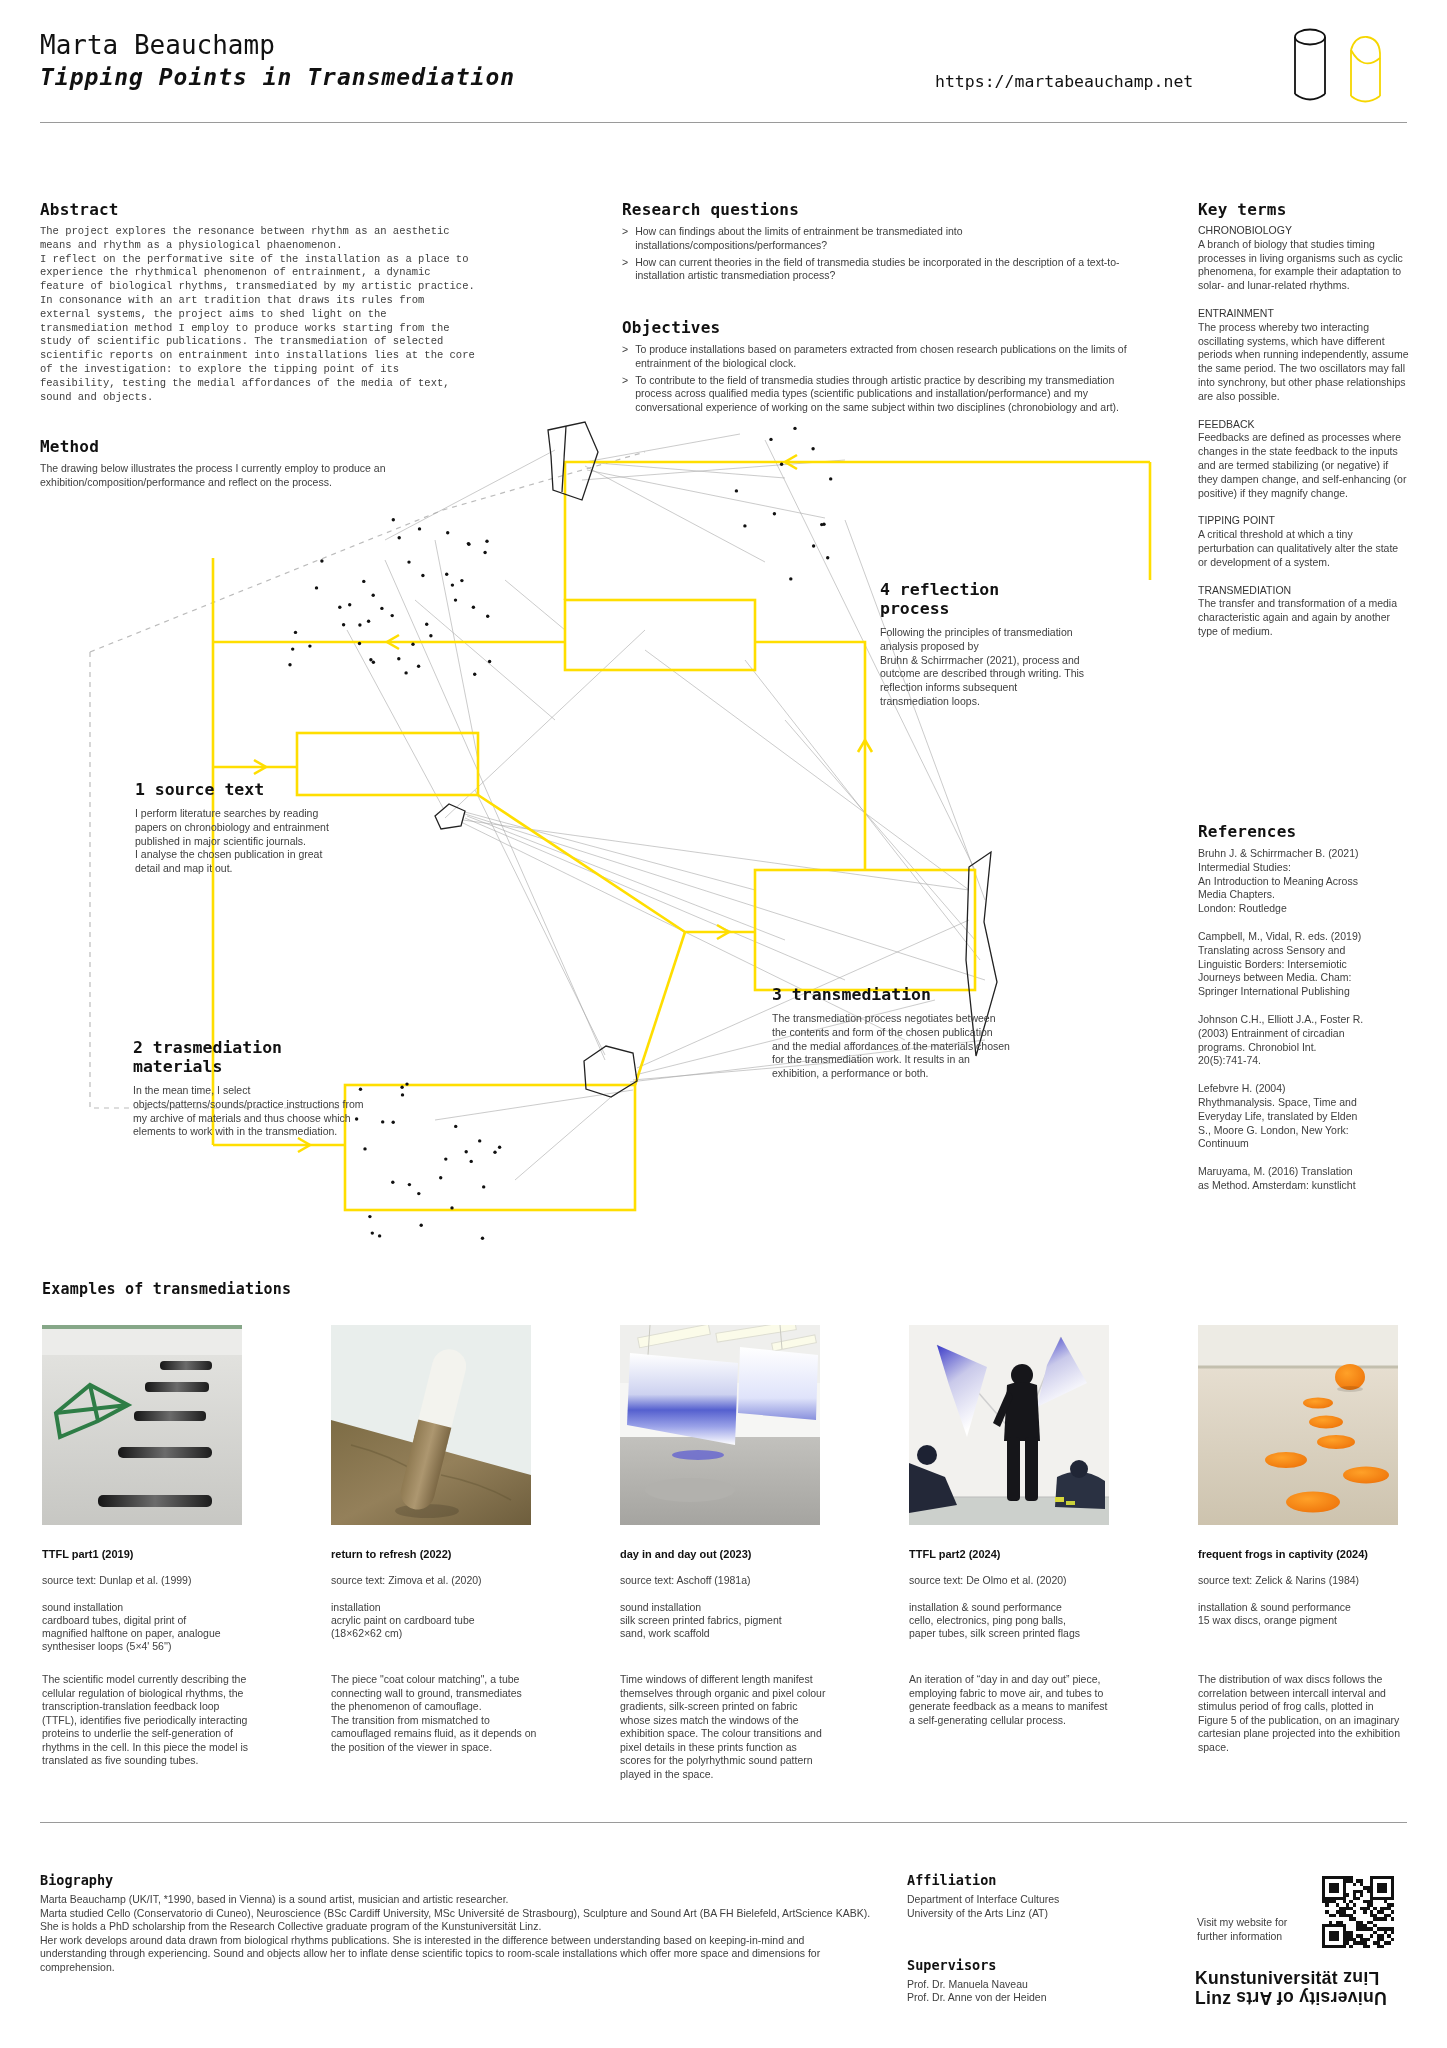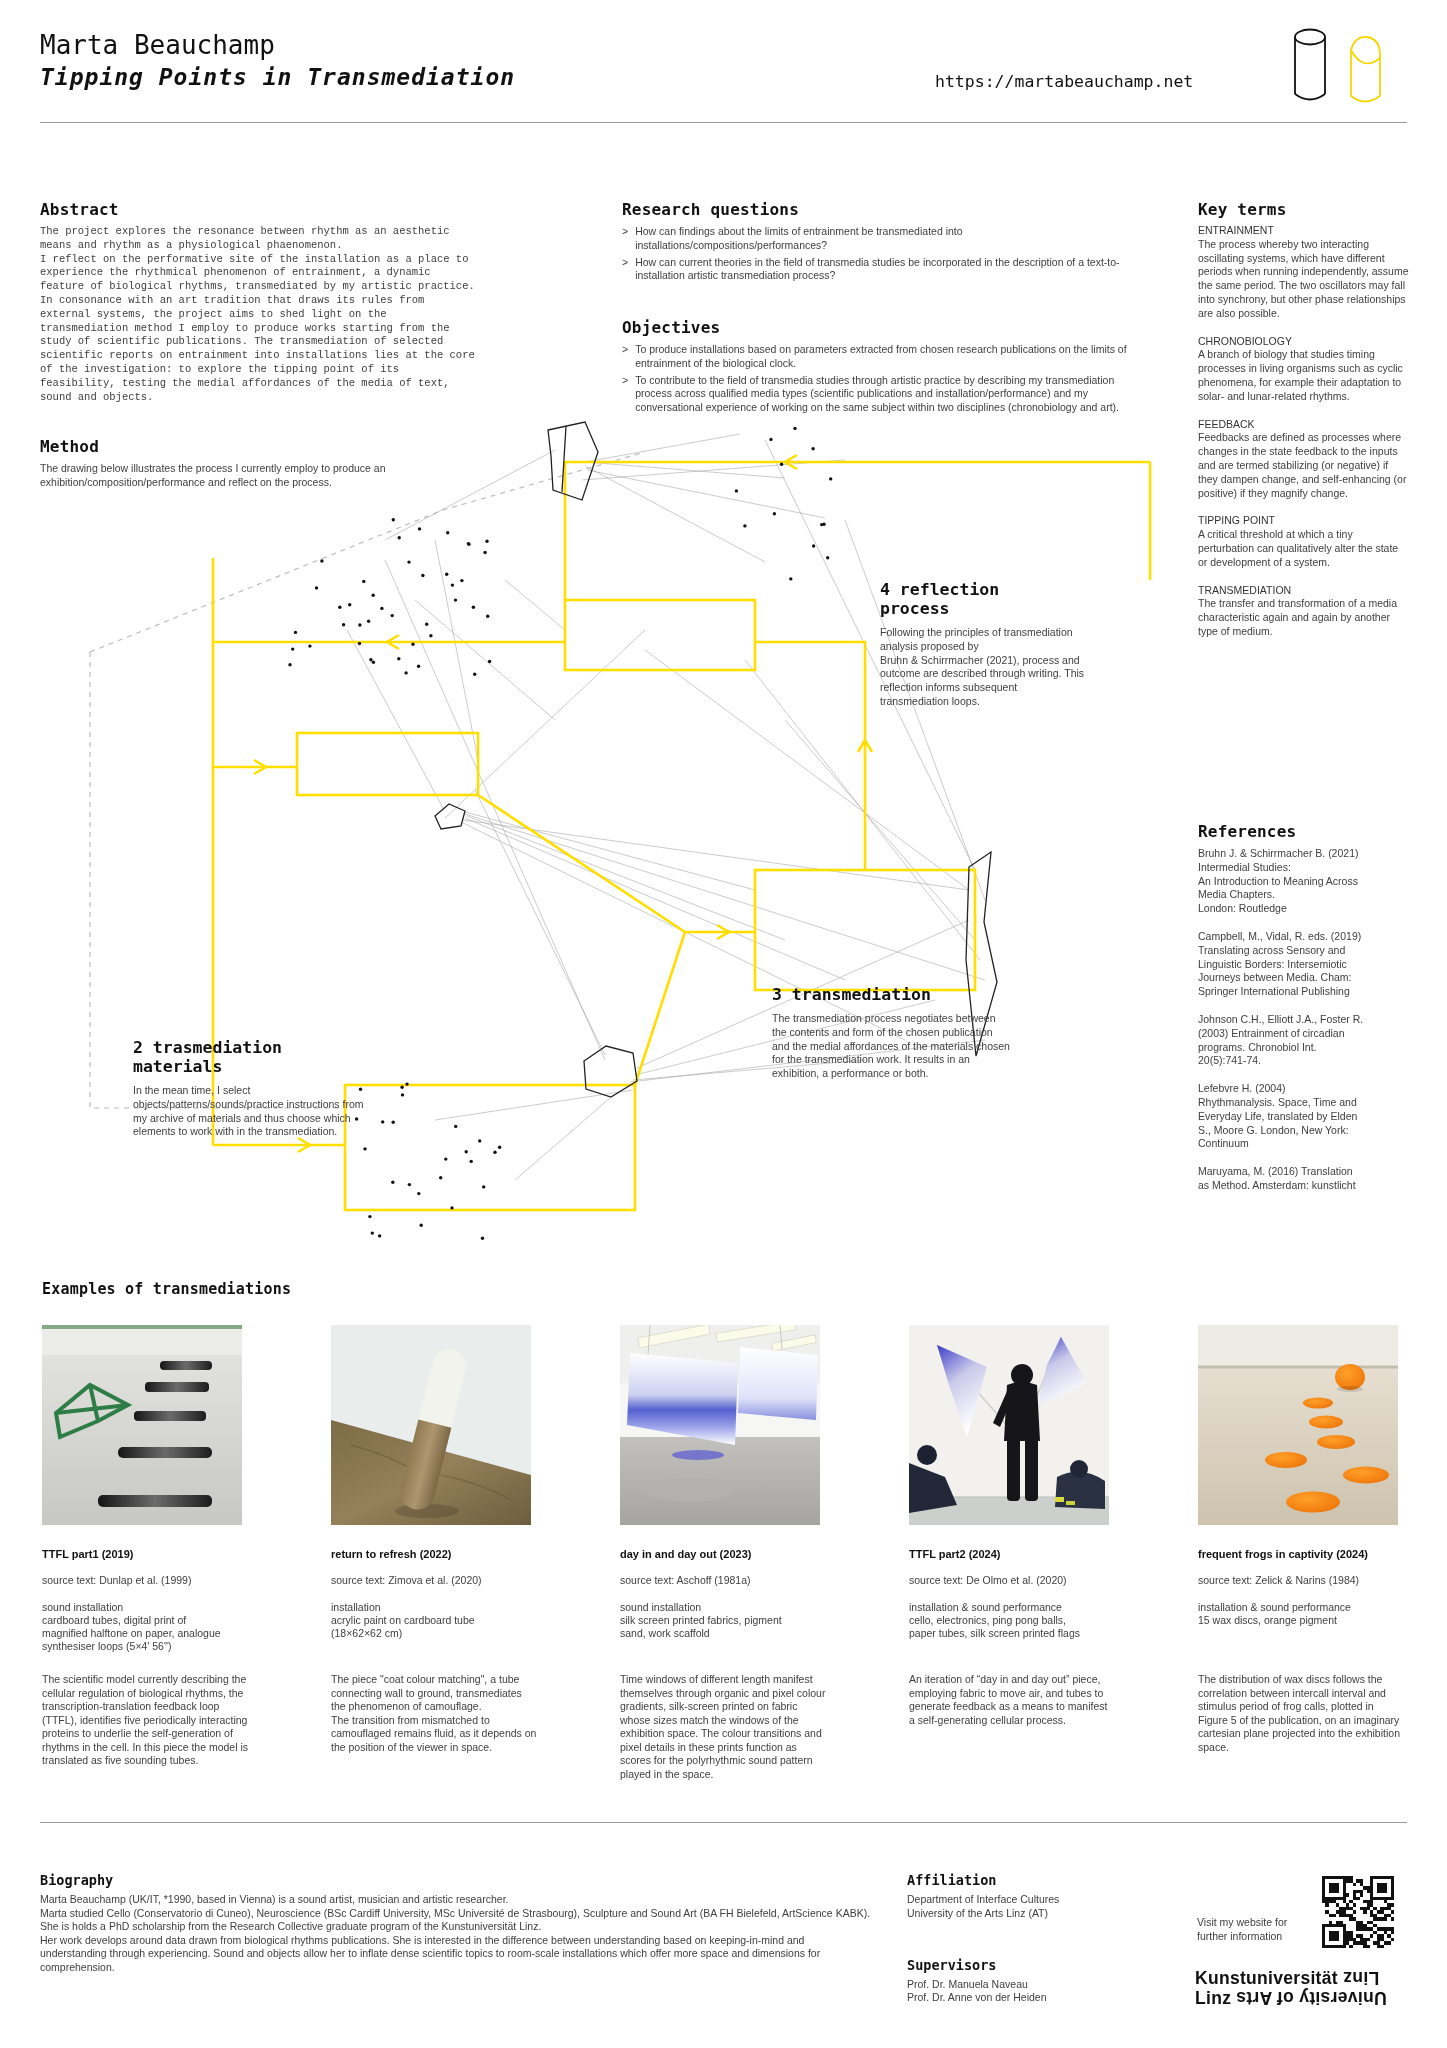--- a/index.html
+++ b/index.html
@@ -91,26 +91,26 @@
         <span class="b">&gt;</span>
         <span>To contribute to the field of transmedia studies through artistic practice by describing my transmediation process across qualified media types (scientific publications and installation/performance) and my conversational experience of working on the same subject within two disciplines (chronobiology and art).</span>
       </div>
     </div>
   </div>
 
   <div class="abs" style="left:1198px;top:200px;width:212px;">
     <div class="h-sec">Key terms</div>
     <div style="margin-top:5px;">
       <div class="term-block">
+        <div class="term-name">CHRONOBIOLOGY</div>
+        <div class="body-txt">A branch of biology that studies timing processes in living organisms such as cyclic phenomena, for example their adaptation to solar- and lunar-related rhythms.</div>
+      </div>
+      <div class="term-block">
         <div class="term-name">ENTRAINMENT</div>
         <div class="body-txt">The process whereby two interacting oscillating systems, which have different periods when running independently, assume the same period. The two oscillators may fall into synchrony, but other phase relationships are also possible.</div>
-      </div>
-      <div class="term-block">
-        <div class="term-name">CHRONOBIOLOGY</div>
-        <div class="body-txt">A branch of biology that studies timing processes in living organisms such as cyclic phenomena, for example their adaptation to solar- and lunar-related rhythms.</div>
       </div>
       <div class="term-block">
         <div class="term-name">FEEDBACK</div>
         <div class="body-txt">Feedbacks are defined as processes where changes in the state feedback to the inputs and are termed stabilizing (or negative) if they dampen change, and self-enhancing (or positive) if they magnify change.</div>
       </div>
       <div class="term-block">
         <div class="term-name">TIPPING POINT</div>
         <div class="body-txt">A critical threshold at which a tiny perturbation can qualitatively alter the state or development of a system.</div>
       </div>
       <div class="term-block">
@@ -298,20 +298,25 @@
           <circle cx="651.4" cy="70.9" r="1.7"></circle>
           <circle cx="742.7" cy="137.8" r="1.7"></circle>
           <circle cx="739.0" cy="104.3" r="1.7"></circle>
           <circle cx="705.8" cy="158.9" r="1.7"></circle>
           <circle cx="745.7" cy="58.9" r="1.7"></circle>
           <circle cx="659.9" cy="105.9" r="1.7"></circle>
         </g>
     </svg>
 
     
+    <div class="abs" style="left:50px;top:360px;width:205px;">
+      <div class="step-label preline">1 source text</div>
+      <div class="step-body preline">I perform literature searches by reading papers on chronobiology and entrainment published in major scientific journals.
+I analyse the chosen publication in great detail and map it out.</div>
+    </div>
     <div class="abs" style="left:48px;top:618px;width:232px;">
       <div class="step-label preline">2 trasmediation
 materials</div>
       <div class="step-body preline">In the mean time, I select objects/patterns/sounds/practice instructions from my archive of materials and thus choose which elements to work with in the transmediation.</div>
     </div>
     <div class="abs" style="left:687px;top:565px;width:238px;">
       <div class="step-label preline">3 transmediation</div>
       <div class="step-body preline">The transmediation process negotiates between the contents and form of the chosen publication and the medial affordances of the materials chosen for the transmediation work. It results in an exhibition, a performance or both.</div>
     </div>
     <div class="abs" style="left:795px;top:160px;width:208px;">

